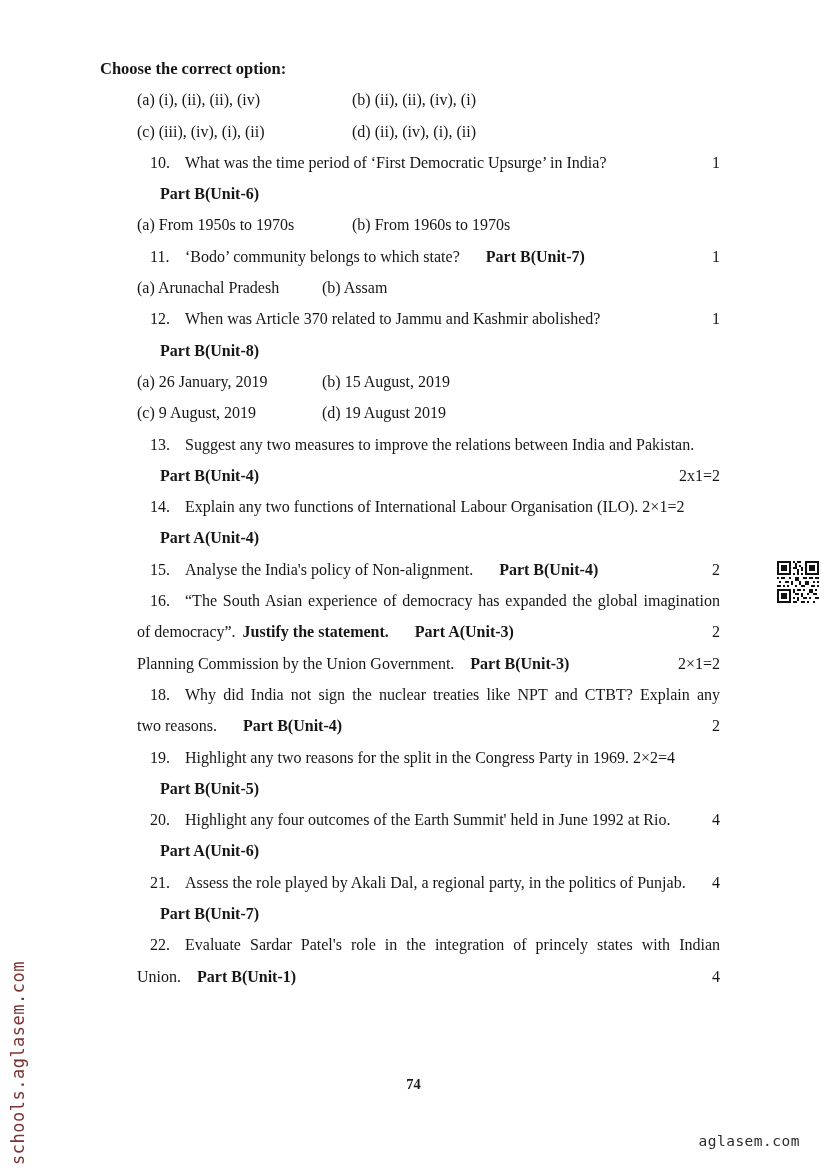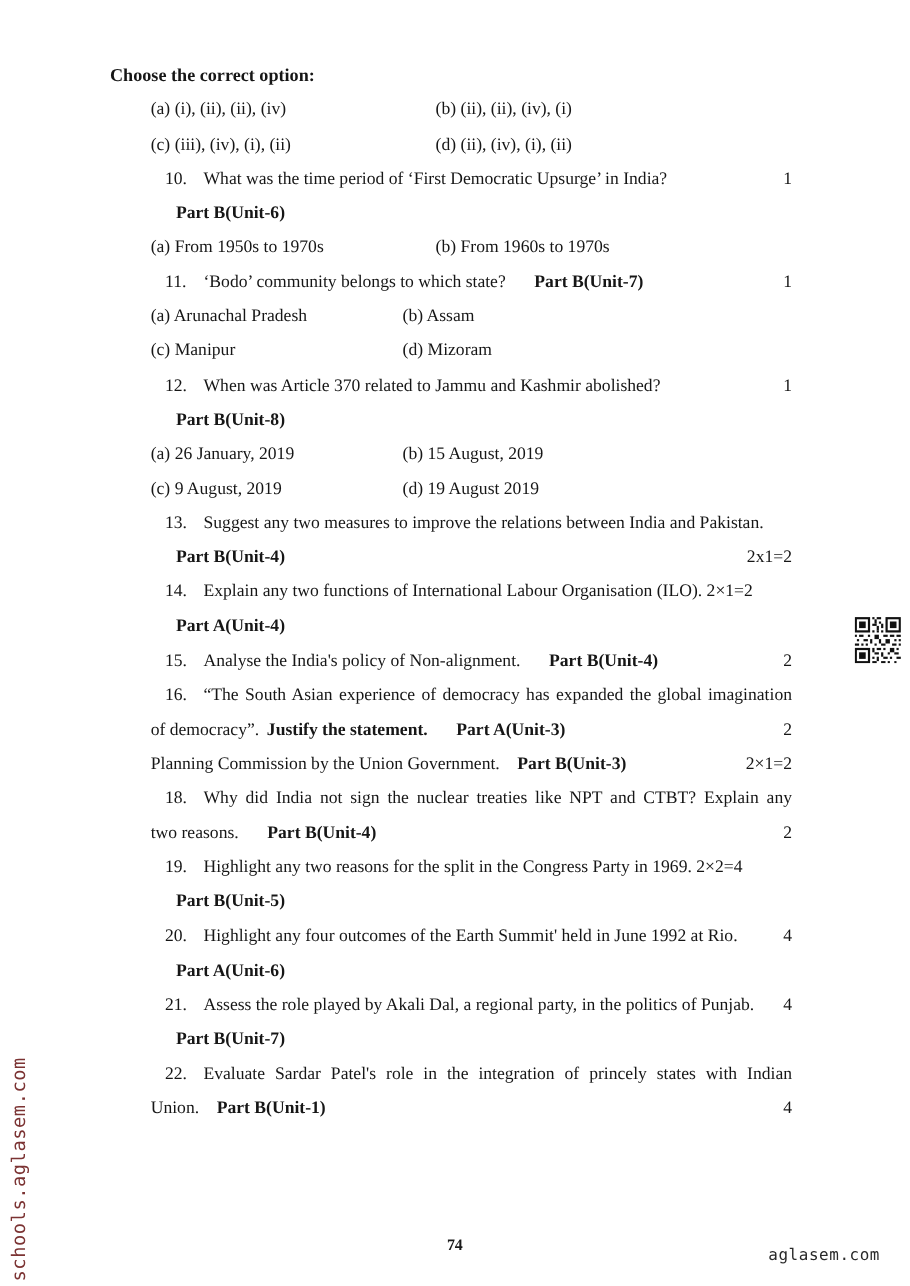--- a/index.html
+++ b/index.html
@@ -16,31 +16,31 @@
     left:100px; top:53px; width:620px;
     font-size:16px;
     line-height:31.3px;
   }
   .line { height:31.3px; display:flex; align-items:baseline; white-space:nowrap; }
   .bold { font-weight:bold; }
   .qnum { flex:0 0 37px; padding-left:2px;margin-left:48px; }
   .cont { padding-left:37px; }
   .part-ind { margin-left:60px; font-weight:bold; }
   .marks { margin-left:auto; padding-left:8px; font-weight:normal; }
-  .opts-row { padding-left:37px;gap:44px; }
+  .opts-row { padding-left:37px; }
   .col-w { flex:0 0 215px; }
   .col-n { flex:0 0 185px; }
   .just { flex:1; text-align:justify; text-align-last:justify; white-space:normal; overflow:hidden; max-height:31.3px; }
   .gap-lg { margin-left:26px; }
   .gap-md { margin-left:16px; }
   .gap-sm { margin-left:7px; }
   .heading { font-weight:bold; font-size:16.5px; }
   .footer-pagenum {
     position:absolute; top:1076px; left:0; width:827px;
-    text-align:center; font-weight:bold; font-size:14.5px; color:#1a1a1a;margin-top:48px;
+    text-align:center; font-weight:bold; font-size:14.5px; color:#1a1a1a;
   }
   .wm-left {
     position:absolute; left:8px; bottom:4px;
     writing-mode:vertical-rl; transform:rotate(180deg);
     font-family:"DejaVu Sans Mono", monospace;
     font-size:17px; color:#7b3333; letter-spacing:0.5px;
   }
   .wm-br {
     position:absolute; right:27px; top:1133px;
     font-family:"DejaVu Sans Mono", monospace;
@@ -81,24 +81,20 @@
 
   <div class="line">
     <span class="qnum">11.</span>
     <span>‘Bodo’ community belongs to which state?</span>
     <span class="bold gap-lg">Part B(Unit-7)</span>
     <span class="marks">1</span>
   </div>
   <div class="line opts-row">
     <span class="col-n">(a)  Arunachal Pradesh</span>
     <span>(b) Assam</span>
-  </div>
-  <div class="line opts-row">
-    <span class="col-n">(c)  Manipur</span>
-    <span>(d) Mizoram</span>
   </div>
 
   <div class="line">
     <span class="qnum">12.</span>
     <span>When was Article 370 related to Jammu and Kashmir abolished?</span>
     <span class="marks">1</span>
   </div>
   <div class="line">
     <span class="part-ind">Part B(Unit-8)</span>
   </div>

